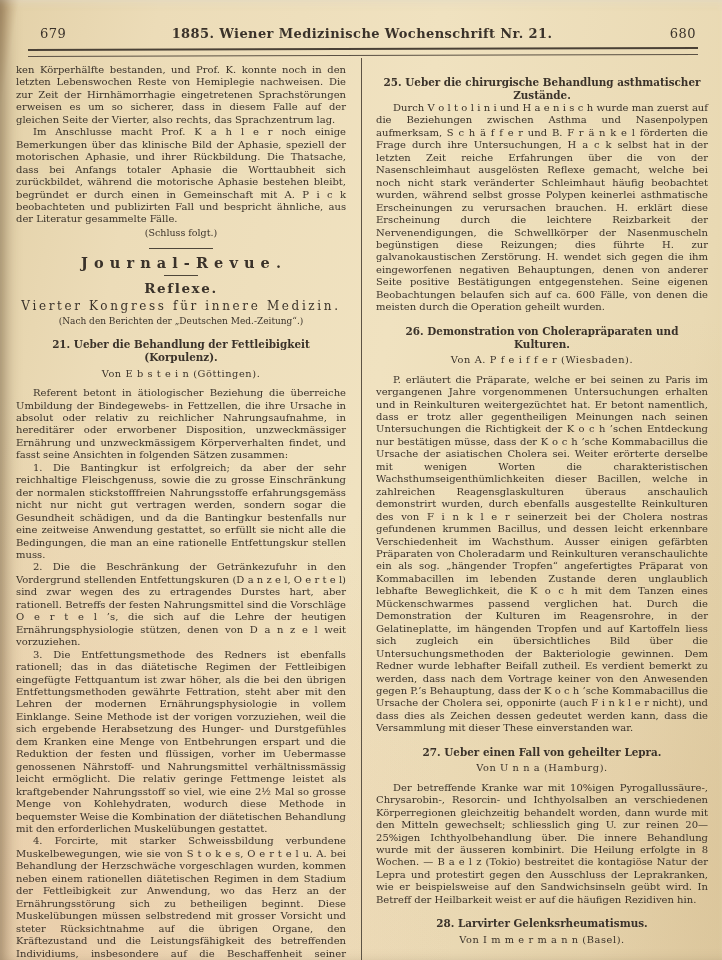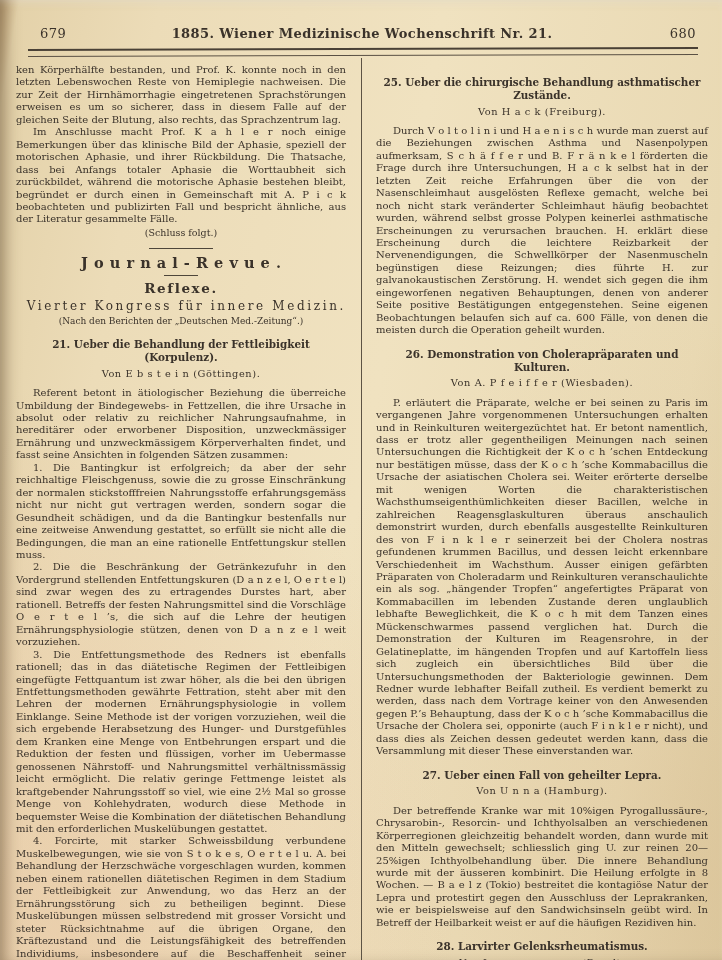--- a/index.html
+++ b/index.html
@@ -31,21 +31,21 @@
   p{margin:0;font-size:10px;line-height:12.45px;text-align:justify;text-indent:1.7em;}
   p.noindent{text-indent:0;}
   .center{text-align:center;text-indent:0;}
 
   .closing{font-size:9.5px;margin-top:1px;}
   .mini-rule{width:64px;height:1px;background:#4e463a;margin:9px auto 8px auto;}
   .mini-rule.short{width:34px;margin:5px auto 6px auto;}
 
   .revue-title{font-weight:bold;font-size:14.5px;letter-spacing:.42em;text-indent:.42em;margin-top:4px;}
   .rubric{font-weight:bold;font-size:13.5px;letter-spacing:.12em;margin-top:2px;}
-  .congress{font-size:12px;letter-spacing:.22em;margin-top:6px;white-space:nowrap;text-align:right;}
+  .congress{font-size:12px;letter-spacing:.22em;margin-top:6px;white-space:nowrap;}
   .source{font-size:9px;margin-top:2px;}
 
   .art{margin-top:9px;}
   .art-heading{font-weight:bold;font-size:10.4px;line-height:13px;margin-top:11px;}
   .byline{font-size:9.8px;letter-spacing:.06em;margin:3.5px 0 7px 0;}
   .art .body p{margin-bottom:0;}
 </style>
 </head>
 <body>
 
@@ -55,21 +55,21 @@
     <span class="pageno">679</span>
     <span class="hdr-title">1885. Wiener Medizinische Wochenschrift Nr. 21.</span>
     <span class="pageno">680</span>
   </div>
   <div class="hdr-rule"></div>
 
   <div class="cols">
     <div class="divider"></div>
 
     <div class="col left">
-      <p class="noindent">ken Körperhälfte bestanden, und Prof. K. konnte noch in den letzten Lebenswochen Reste von Hemiplegie nachweisen. Die zur Zeit der Hirnhämorrhagie eingetretenen Sprachstörungen erweisen es um so sicherer, dass in diesem Falle auf der gleichen Seite der Blutung, also rechts, das Sprachzentrum lag.</p>
+      <p class="noindent">ken Körperhälfte bestanden, und Prof. K. konnte noch in den letzten Lebenswochen Reste von Hemiplegie nachweisen. Die zur Zeit der Hirnhämorrhagie eingetretenen Sprachstörungen erweisen es um so sicherer, dass in diesem Falle auf der gleichen Seite der Vierter, also rechts, das Sprachzentrum lag.</p>
       <p>Im Anschlusse macht Prof. K a h l e r noch einige Bemerkungen über das klinische Bild der Aphasie, speziell der motorischen Aphasie, und ihrer Rückbildung. Die Thatsache, dass bei Anfangs totaler Aphasie die Worttaubheit sich zurückbildet, während die motorische Aphasie bestehen bleibt, begründet er durch einen in Gemeinschaft mit A. P i c k beobachteten und publizirten Fall und bespricht ähnliche, aus der Literatur gesammelte Fälle.</p>
       <p class="center closing">(Schluss folgt.)</p>
       <div class="mini-rule"></div>
 
       <p class="center revue-title">Journal-Revue.</p>
       <div class="mini-rule short"></div>
       <p class="center rubric">Reflexe.</p>
       <p class="center congress">Vierter Kongress für innere Medizin.</p>
       <p class="center source">(Nach den Berichten der „Deutschen Med.-Zeitung“.)</p>
 
@@ -83,21 +83,20 @@
           <p>3. Die Entfettungsmethode des Redners ist ebenfalls rationell; das in das diätetische Regimen der Fettleibigen eingefügte Fettquantum ist zwar höher, als die bei den übrigen Entfettungsmethoden gewährte Fettration, steht aber mit den Lehren der modernen Ernährungsphysiologie in vollem Einklange. Seine Methode ist der vorigen vorzuziehen, weil die sich ergebende Herabsetzung des Hunger- und Durstgefühles dem Kranken eine Menge von Entbehrungen erspart und die Reduktion der festen und flüssigen, vorher im Uebermasse genossenen Nährstoff- und Nahrungsmittel verhältnissmässig leicht ermöglicht. Die relativ geringe Fettmenge leistet als kraftgebender Nahrungsstoff so viel, wie eine 2½ Mal so grosse Menge von Kohlehydraten, wodurch diese Methode in bequemster Weise die Kombination der diätetischen Behandlung mit den erforderlichen Muskelübungen gestattet.</p>
           <p>4. Forcirte, mit starker Schweissbildung verbundene Muskelbewegungen, wie sie von S t o k e s, O e r t e l u. A. bei Behandlung der Herzschwäche vorgeschlagen wurden, kommen neben einem rationellen diätetischen Regimen in dem Stadium der Fettleibigkeit zur Anwendung, wo das Herz an der Ernährungsstörung sich zu betheiligen beginnt. Diese Muskelübungen müssen selbstredend mit grosser Vorsicht und steter Rücksichtnahme auf die übrigen Organe, den Kräftezustand und die Leistungsfähigkeit des betreffenden Individiums, insbesondere auf die Beschaffenheit seiner Gefässwandungen gehandhabt und geregelt werden. Sie sind event. durch Wasserentziehungen (römisch-irische Bäder) zu ersetzen.</p>
 
         </div>
       </div>
     </div>
 
     <div class="col right">
       <div class="art" style="margin-top:0;">
         <p class="center art-heading" style="margin-top:12px;">25. Ueber die chirurgische Behandlung asthmatischer Zustände.</p>
-        <p class="center byline">Von H a c k (Freiburg).</p>
         <div class="body">
           <p>Durch V o l t o l i n i und H a e n i s c h wurde man zuerst auf die Beziehungen zwischen Asthma und Nasenpolypen aufmerksam, S c h ä f f e r und B. F r ä n k e l förderten die Frage durch ihre Untersuchungen, H a c k selbst hat in der letzten Zeit reiche Erfahrungen über die von der Nasenschleimhaut ausgelösten Reflexe gemacht, welche bei noch nicht stark veränderter Schleimhaut häufig beobachtet wurden, während selbst grosse Polypen keinerlei asthmatische Erscheinungen zu verursachen brauchen. H. erklärt diese Erscheinung durch die leichtere Reizbarkeit der Nervenendigungen, die Schwellkörper der Nasenmuscheln begünstigen diese Reizungen; dies führte H. zur galvanokaustischen Zerstörung. H. wendet sich gegen die ihm eingeworfenen negativen Behauptungen, denen von anderer Seite positive Bestätigungen entgegenstehen. Seine eigenen Beobachtungen belaufen sich auf ca. 600 Fälle, von denen die meisten durch die Operation geheilt wurden.</p>
         </div>
       </div>
 
       <div class="art">
         <p class="center art-heading">26. Demonstration von Cholerapräparaten und Kulturen.</p>
         <p class="center byline">Von A. P f e i f f e r (Wiesbaden).</p>
         <div class="body">
           <p>P. erläutert die Präparate, welche er bei seinen zu Paris im vergangenen Jahre vorgenommenen Untersuchungen erhalten und in Reinkulturen weitergezüchtet hat. Er betont namentlich, dass er trotz aller gegentheiligen Meinungen nach seinen Untersuchungen die Richtigkeit der K o c h ’schen Entdeckung nur bestätigen müsse, dass der K o c h ’sche Kommabacillus die Ursache der asiatischen Cholera sei. Weiter erörterte derselbe mit wenigen Worten die charakteristischen Wachsthumseigenthümlichkeiten dieser Bacillen, welche in zahlreichen Reagensglaskulturen überaus anschaulich demonstrirt wurden, durch ebenfalls ausgestellte Reinkulturen des von F i n k l e r seinerzeit bei der Cholera nostras gefundenen krummen Bacillus, und dessen leicht erkennbare Verschiedenheit im Wachsthum. Ausser einigen gefärbten Präparaten von Choleradarm und Reinkulturen veranschaulichte ein als sog. „hängender Tropfen“ angefertigtes Präparat von Kommabacillen im lebenden Zustande deren unglaublich lebhafte Beweglichkeit, die K o c h mit dem Tanzen eines Mückenschwarmes passend verglichen hat. Durch die Demonstration der Kulturen im Reagensrohre, in der Gelatineplatte, im hängenden Tropfen und auf Kartoffeln liess sich zugleich ein übersichtliches Bild über die Untersuchungsmethoden der Bakteriologie gewinnen. Dem Redner wurde lebhafter Beifall zutheil. Es verdient bemerkt zu werden, dass nach dem Vortrage keiner von den Anwesenden gegen P.’s Behauptung, dass der K o c h ’sche Kommabacillus die Ursache der Cholera sei, opponirte (auch F i n k l e r nicht), und dass dies als Zeichen dessen gedeutet werden kann, dass die Versammlung mit dieser These einverstanden war.</p>

